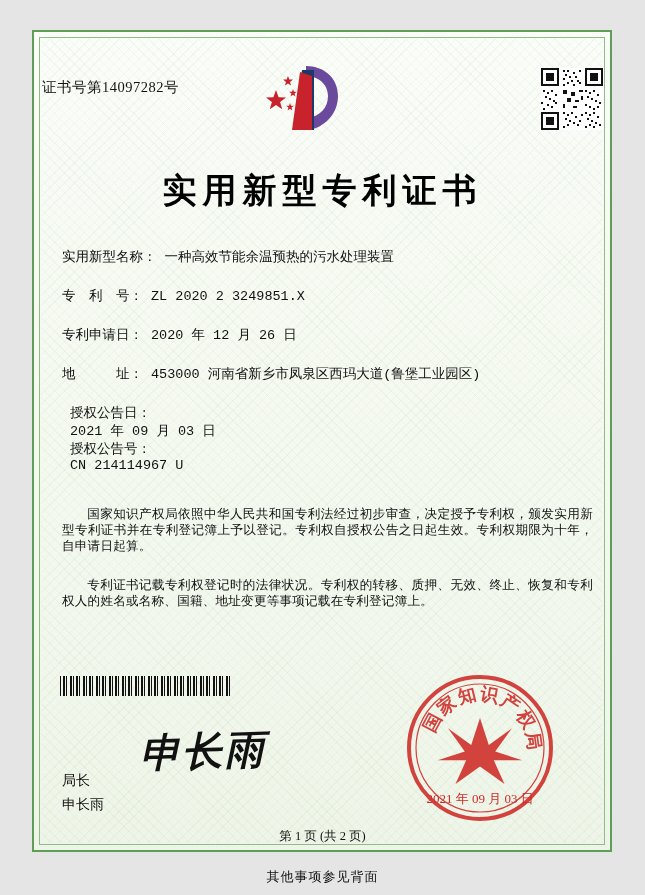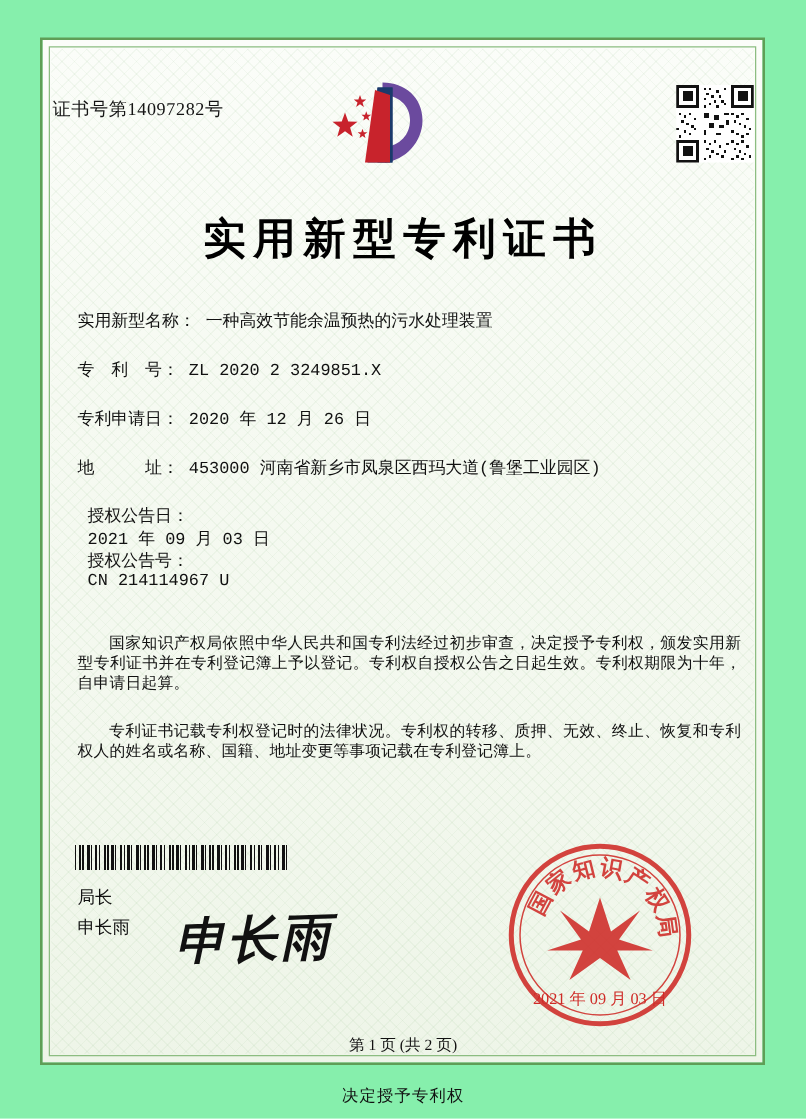--- a/index.html
+++ b/index.html
@@ -14,21 +14,21 @@
     color: #1a1a1a;
     position: relative;
     overflow: hidden;
   }
 
   .page {
     position: absolute;
     left: 0; top: 0;
     width: 645px;
     height: 895px;
-    background: #86efac;
+    background: #e5e5e5;
   }
 
   
   .cert-frame {
     position: absolute;
     left: 32px;
     top: 30px;
     width: 580px;
     height: 822px;
     border: 2px solid #5f9e56;
@@ -154,21 +154,21 @@
       #111 3px 5px, transparent 5px 6px,
       #111 6px 7px, transparent 7px 10px,
       #111 10px 12px, transparent 12px 13px
     );
   }
 
   
   .sig-labels {
     position: absolute;
     left: 62px;
-    top: 707px;
+    top: 769px;
     font-size: 14px;
     line-height: 24px;
     color: #111;
   }
   .signature {
     position: absolute;
     left: 140px;
     top: 724px;
     font-size: 40px;
     font-family: "DejaVu Serif", serif;
@@ -398,15 +398,15 @@
           <text x="76" y="28" text-anchor="middle" transform="rotate(58 76 76)">权</text>
           <text x="76" y="28" text-anchor="middle" transform="rotate(82 76 76)">局</text>
         </g>
       </g>
     </svg>
   </div>
 
   <div class="seal-date">2021 年 09 月 03 日</div>
 
   <div class="page-num">第 1 页 (共 2 页)</div>
-  <div class="footer-note">决定授予专利权</div>
+  <div class="footer-note">其他事项参见背面</div>
 
 </div>
 
 </body></html>

